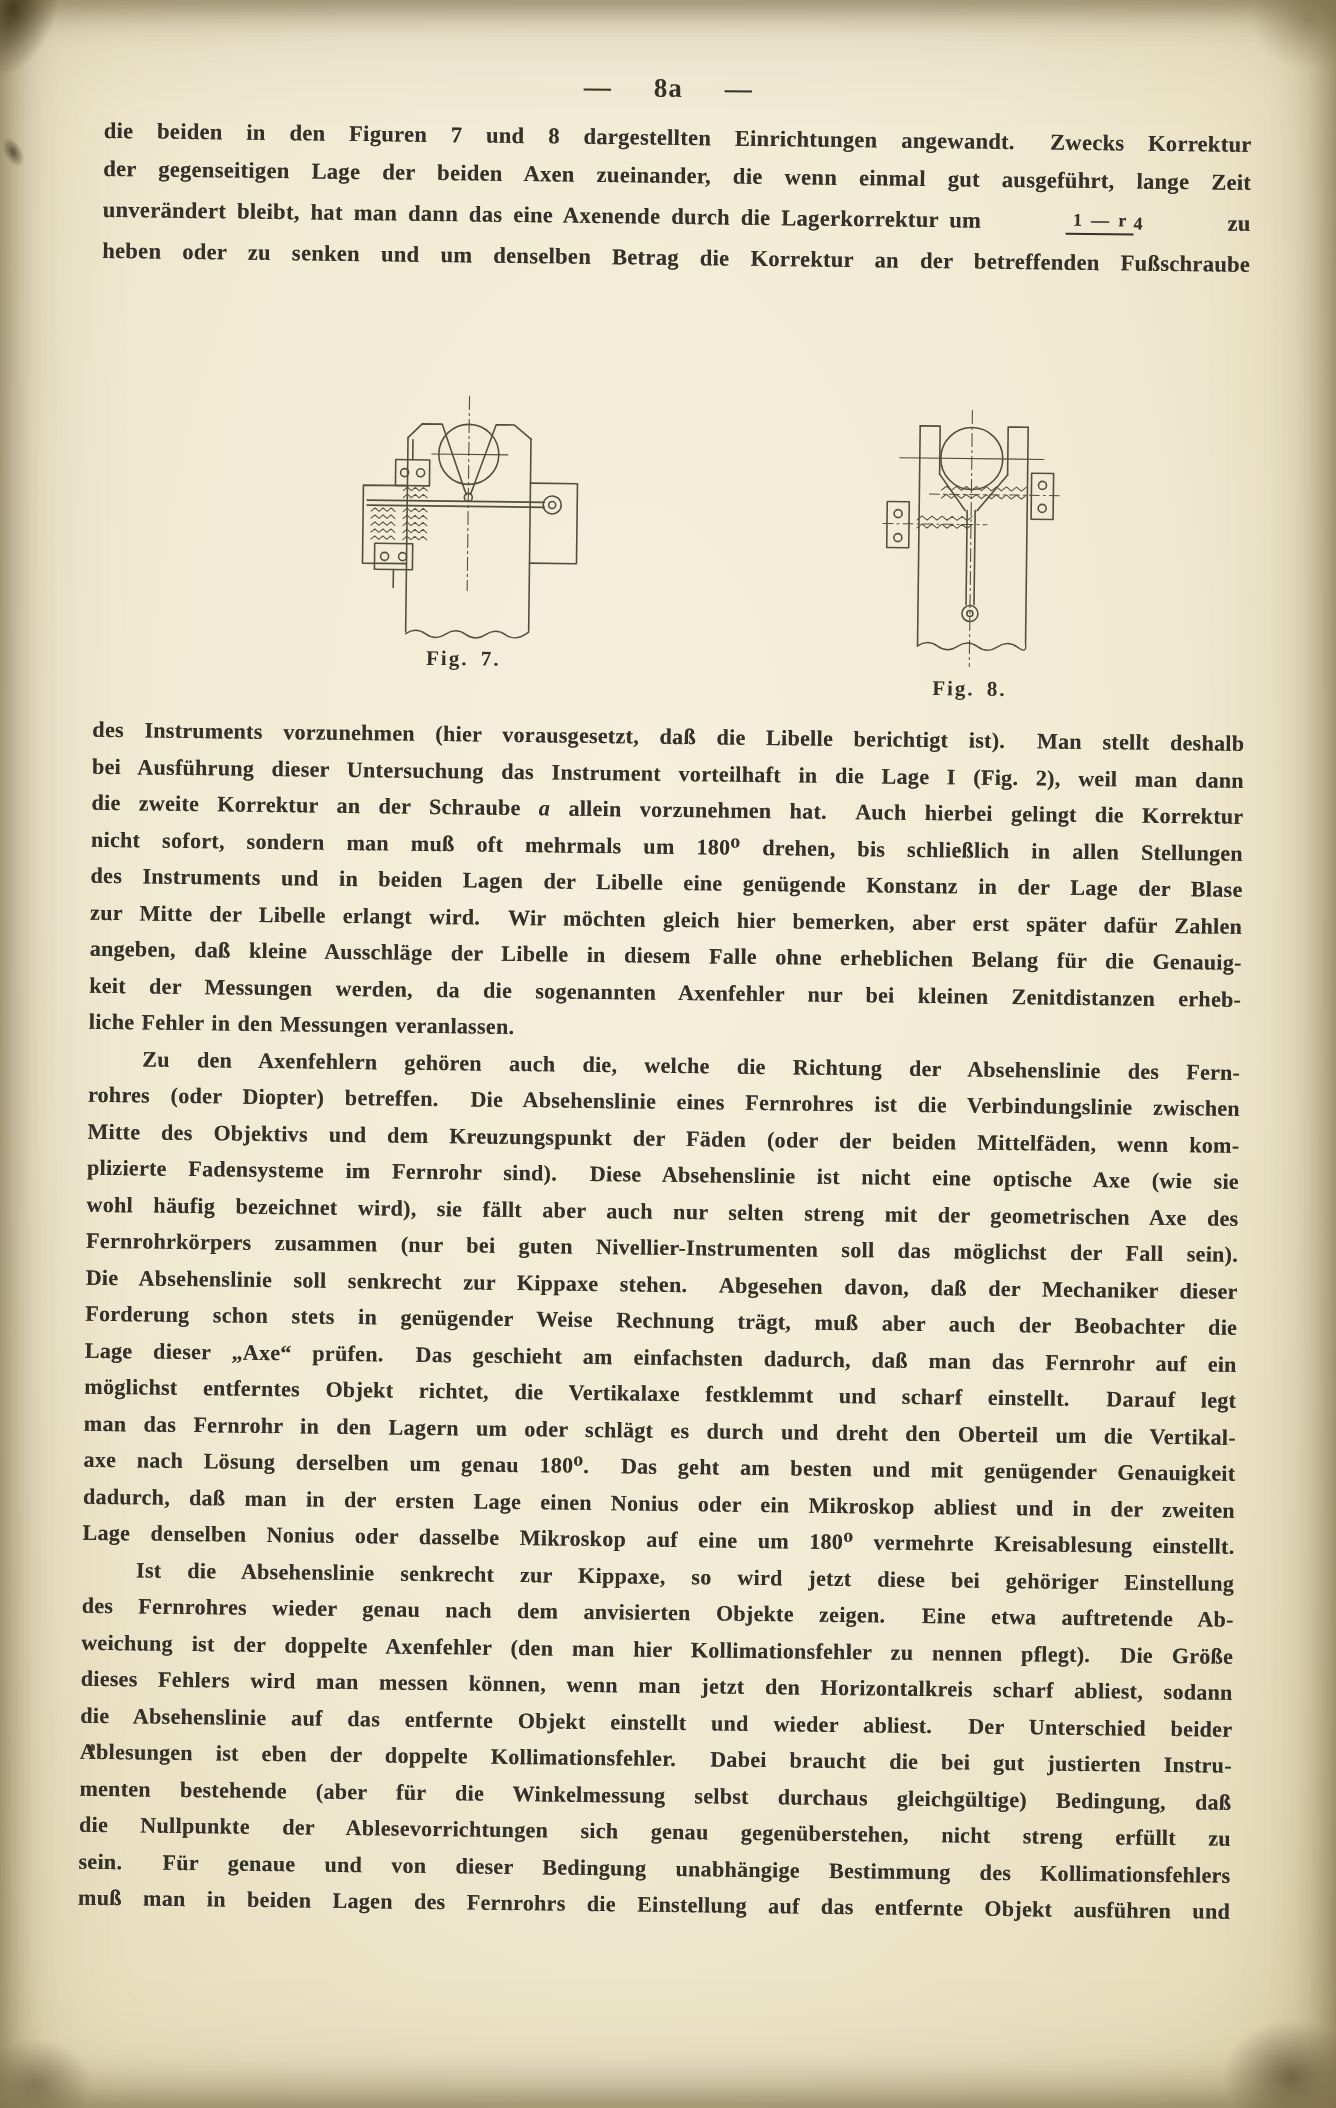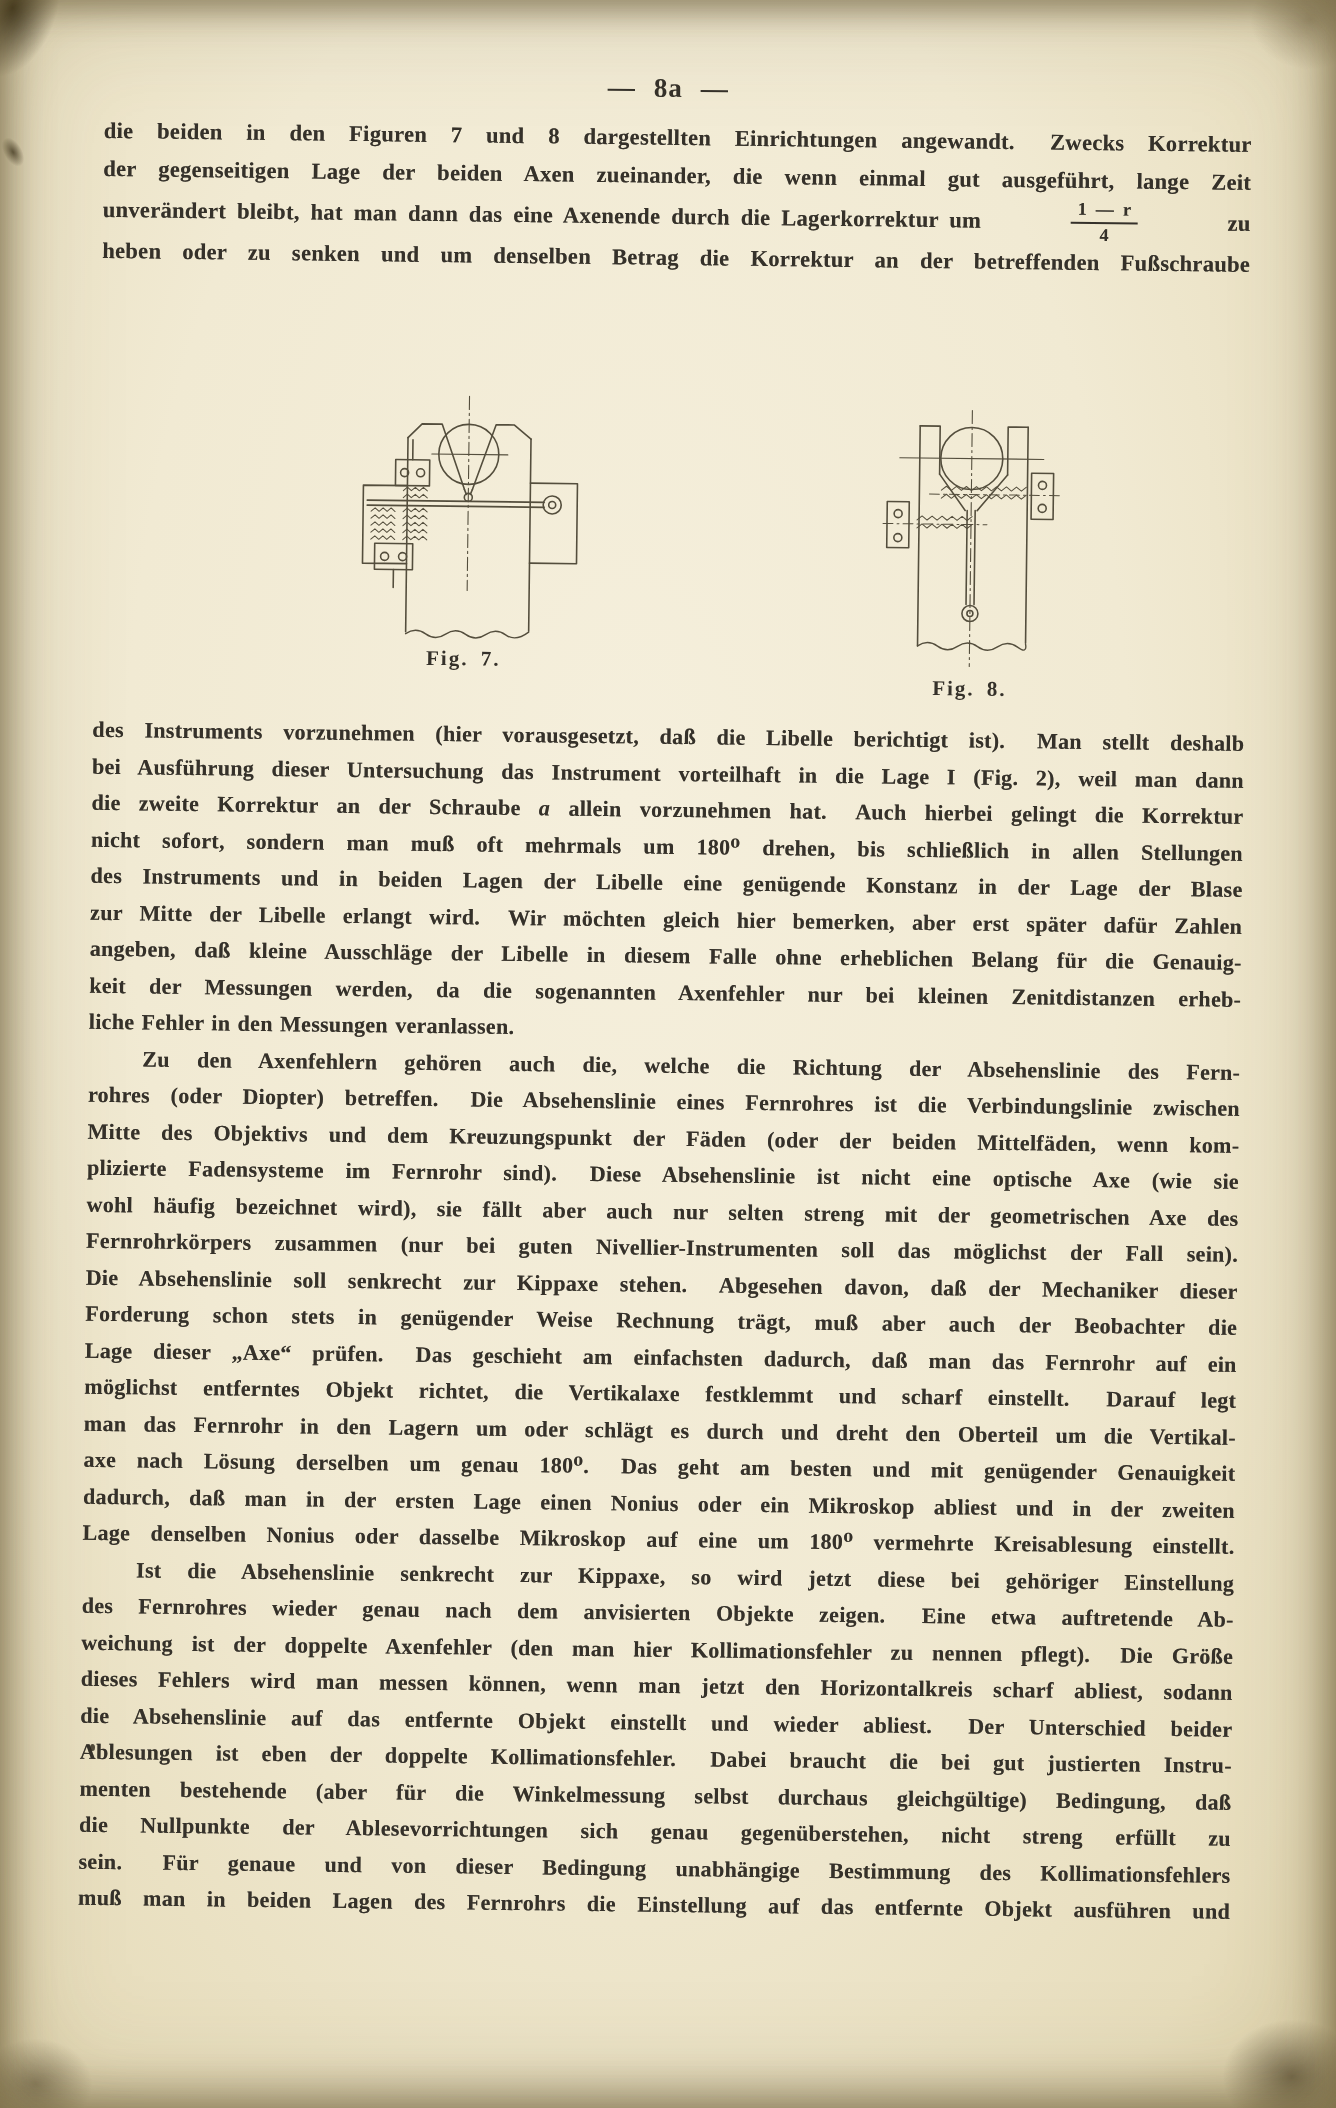--- a/index.html
+++ b/index.html
@@ -15,41 +15,41 @@
       inset 0 0 120px rgba(106,88,48,.28),
       inset 0 10px 26px rgba(80,66,34,.30),
       inset -18px 0 48px rgba(106,88,48,.24),
       inset 16px 0 44px rgba(106,88,48,.20),
       inset 0 -16px 40px rgba(84,70,36,.32);
   }
   .content{position:absolute;inset:0;transform:rotate(0.7deg);transform-origin:110px 110px;}
 
   .pagehead{position:absolute;top:66px;left:0;width:100%;text-align:center;
     font-size:27px;font-weight:bold;letter-spacing:1px;}
-  .pagehead .pn{display:inline-block;margin:0 18px;}
+  .pagehead .pn{display:inline-block;margin:0 42px;}
 
   .textblock{position:absolute;}
   .intro{top:112px;left:104px;width:1148px;}
   .bodytext{top:712px;left:100px;width:1152px;}
 
   .jline{
     font-size:22.5px;line-height:38px;font-weight:bold;
     letter-spacing:.3px;word-spacing:2px;
     text-align:justify;text-align-last:justify;
     text-shadow:0 0 .5px rgba(53,49,42,.55);
   }
   .bodytext .jline{font-size:22px;line-height:36.5px;word-spacing:1.5px;}
   .intro .jline{word-spacing:4px;}
   .jline.endleft{text-align-last:left;}
   .jline.indent{text-indent:54px;}
   .jline i{font-style:italic;}
 
   .fracline{display:flex;justify-content:space-between;align-items:center;height:44px;}
   .fracline > span:first-child{word-spacing:5px;}
-  .frac{display:inline-flex;flex-direction:column;align-items:center;
+  .frac{display:inline-flex;flex-direction:row;align-items:center;
     font-size:18px;line-height:1.1;transform:translateY(1px);}
   .frac .num{border-bottom:2px solid #35312a;padding:0 7px 2px;}
   .frac .den{padding-top:2px;}
 
   .figwrap{position:absolute;}
   .fig7{left:350px;top:390px;width:240px;}
   .fig8{left:884px;top:398px;width:185px;}
   .figwrap svg{display:block;}
   .figcap{text-align:center;font-size:21px;font-weight:bold;letter-spacing:2px;word-spacing:5px;margin-top:6px;}
 

